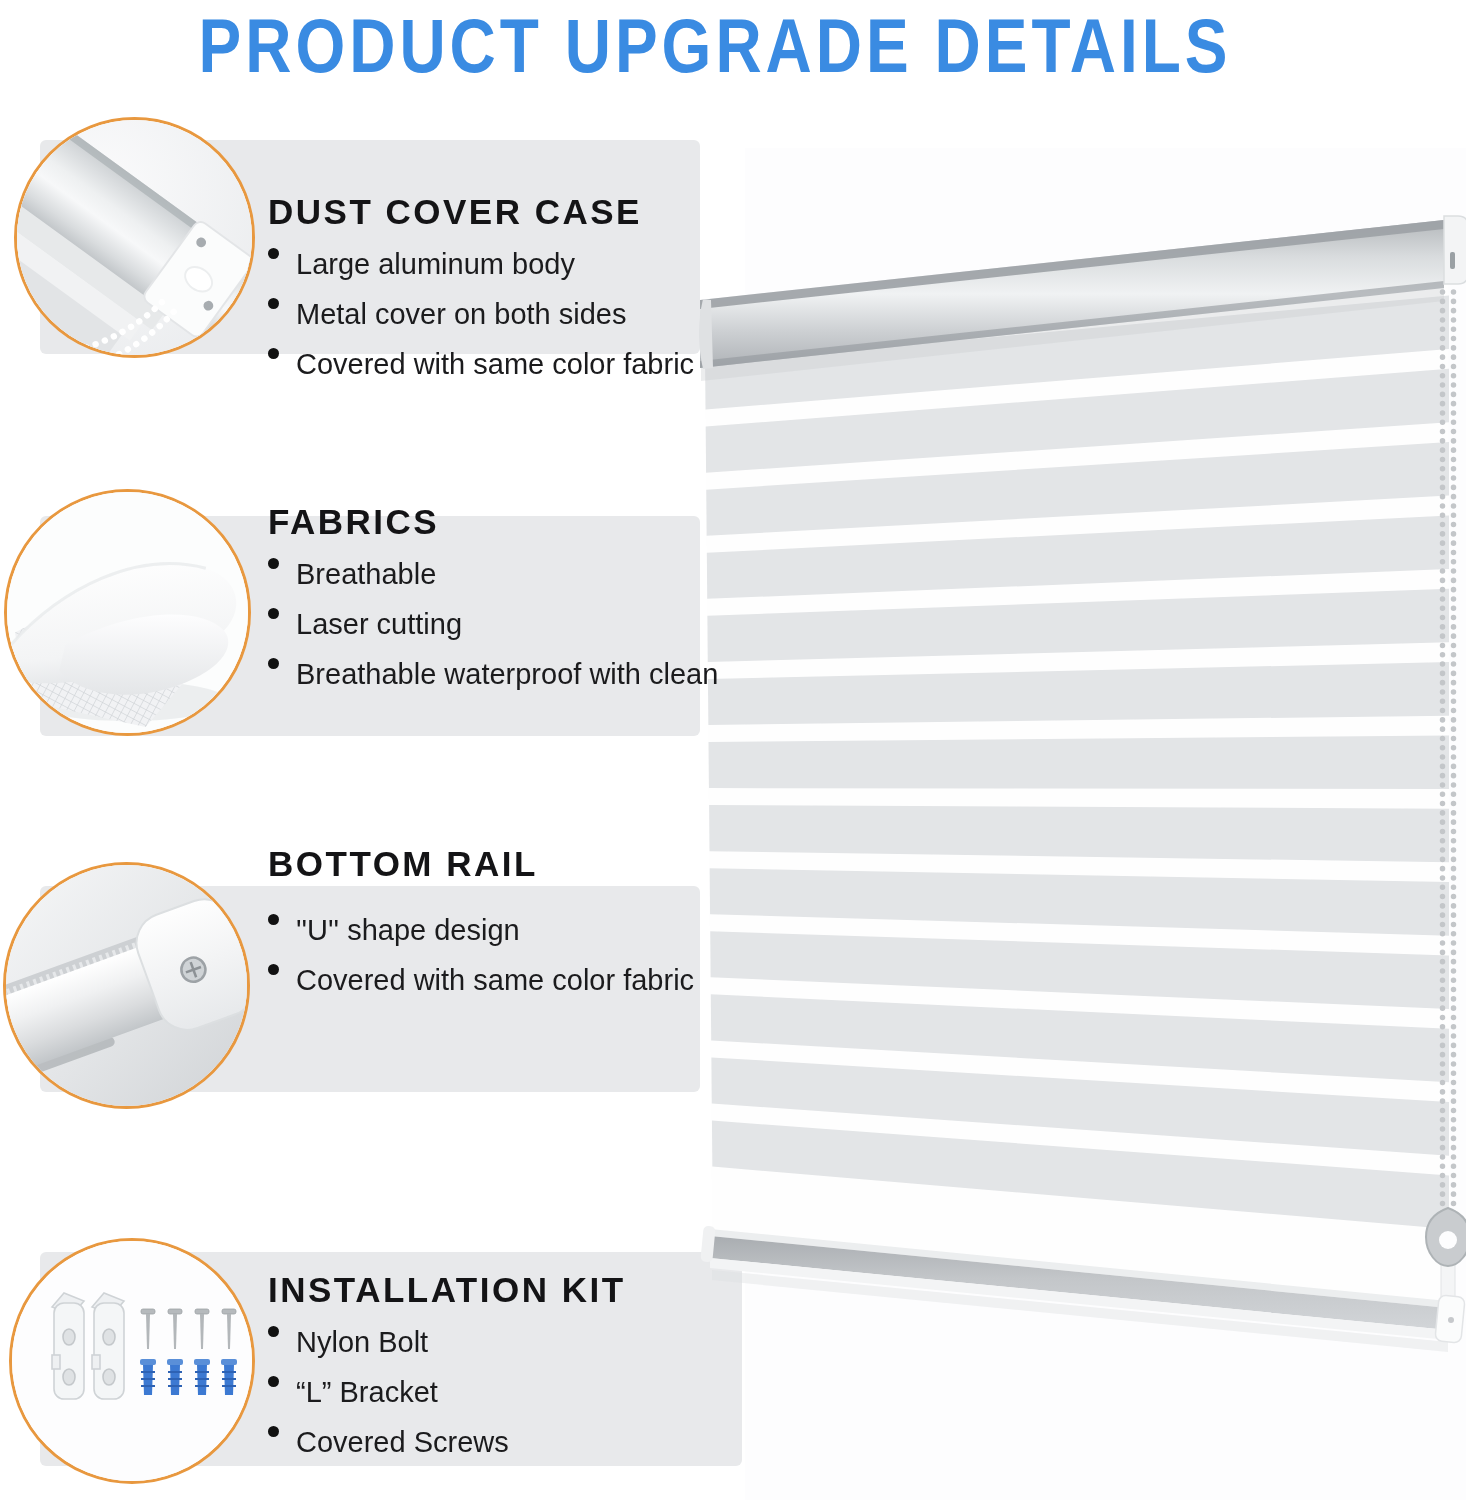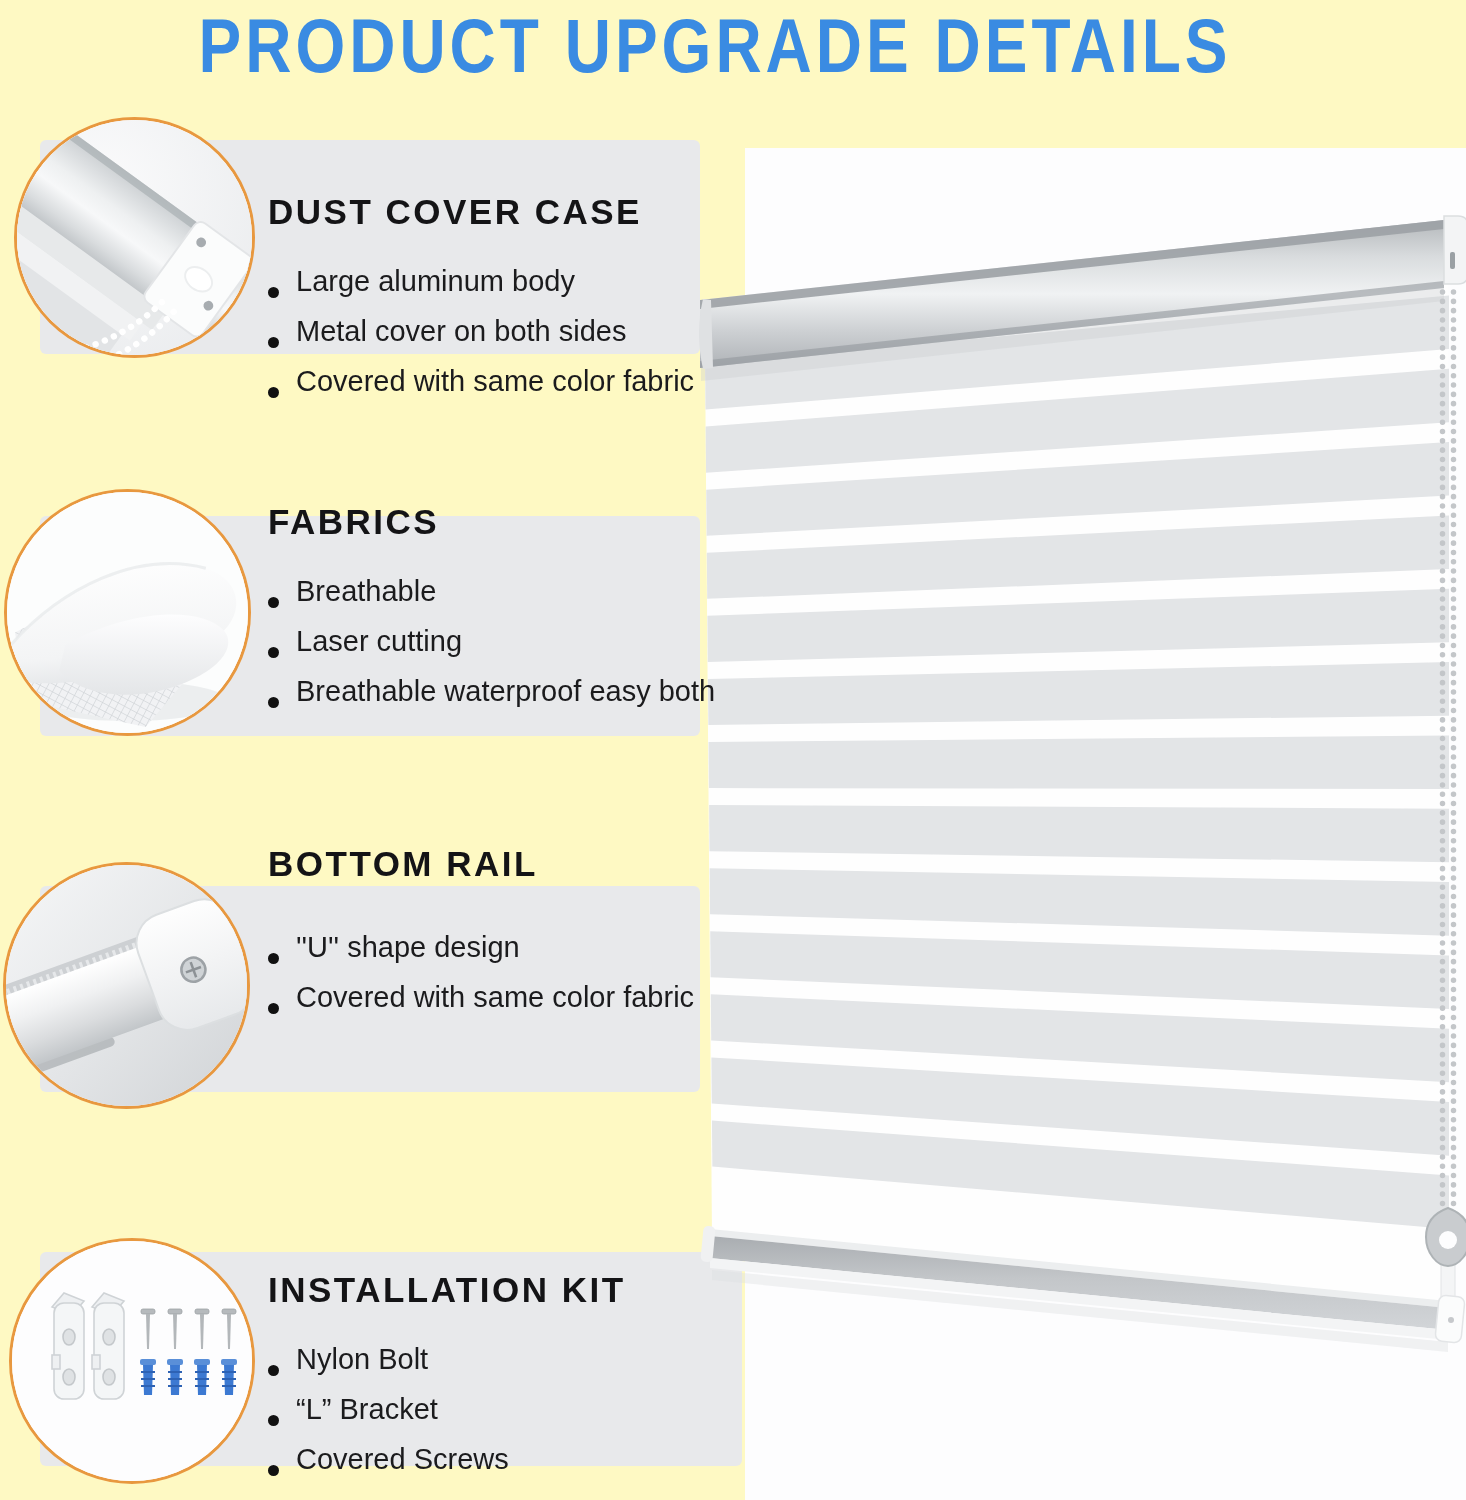--- a/index.html
+++ b/index.html
@@ -1,18 +1,18 @@
 <!DOCTYPE html>
 <html><head>
 <meta charset="utf-8">
 <style>
   html,body{margin:0;padding:0;background:#e9eaec;}
   .page{
     position:relative;width:1466px;height:1500px;margin:0 auto;
-    background:#fef9c3;overflow:hidden;
+    background:#ffffff;overflow:hidden;
     font-family:"Liberation Sans","DejaVu Sans",sans-serif;color:#1b1b1d;
   }
   .title{
     position:absolute;top:2px;left:0;width:1430px;text-align:center;
     font-size:64px;font-weight:bold;letter-spacing:4px;color:#3a8be2;
     transform:scaleY(1.18);transform-origin:top center;white-space:nowrap;
   }
   .card{position:absolute;background:#e8e9eb;border-radius:6px;}
   .card1{left:40px;top:140px;width:660px;height:214px;}
   .card2{left:40px;top:516px;width:660px;height:220px;}
@@ -27,21 +27,21 @@
   .c1{left:14px;top:117px;width:241px;height:241px;}
   .c2{left:4px;top:489px;width:247px;height:247px;}
   .c3{left:3px;top:862px;width:247px;height:247px;}
   .c4{left:9px;top:1238px;width:246px;height:246px;}
   .section{position:absolute;left:268px;width:540px;}
   .s1{top:148px;margin-top:44px;} .s2{top:502px;} .s3{top:844px;} .s4{top:1270px;}
   .section-heading{
     font-size:35px;font-weight:bold;letter-spacing:2.5px;height:56px;
     display:flex;align-items:flex-start;white-space:nowrap;color:#141416;
   }
-  .bullet-row{display:flex;align-items:flex-end;height:50px;white-space:nowrap;}
+  .bullet-row{display:flex;align-items:flex-start;height:50px;white-space:nowrap;}
   .bullet-row.gap{margin-top:14px;}
   .dot{width:11px;height:11px;border-radius:50%;background:#111;margin-right:17px;flex:0 0 auto;}
   .bullet-text{font-size:29px;color:#1b1b1d;}
 </style>
 </head>
 <body>
 
 <div class="page">
 
   <div class="card card1"></div>
@@ -298,21 +298,21 @@
     <div class="bullet-row">
         <span class="dot"></span>
         <span class="bullet-text">Breathable</span>
       </div>
     <div class="bullet-row">
         <span class="dot"></span>
         <span class="bullet-text">Laser cutting</span>
       </div>
     <div class="bullet-row">
         <span class="dot"></span>
-        <span class="bullet-text">Breathable waterproof easy both</span>
+        <span class="bullet-text">Breathable waterproof with clean</span>
       </div>
   </div>
 
   <div class="section s3">
     <div class="section-heading">BOTTOM RAIL</div>
     <div class="bullet-row gap">
         <span class="dot"></span>
         <span class="bullet-text">''U'' shape design</span>
       </div>
     <div class="bullet-row">

